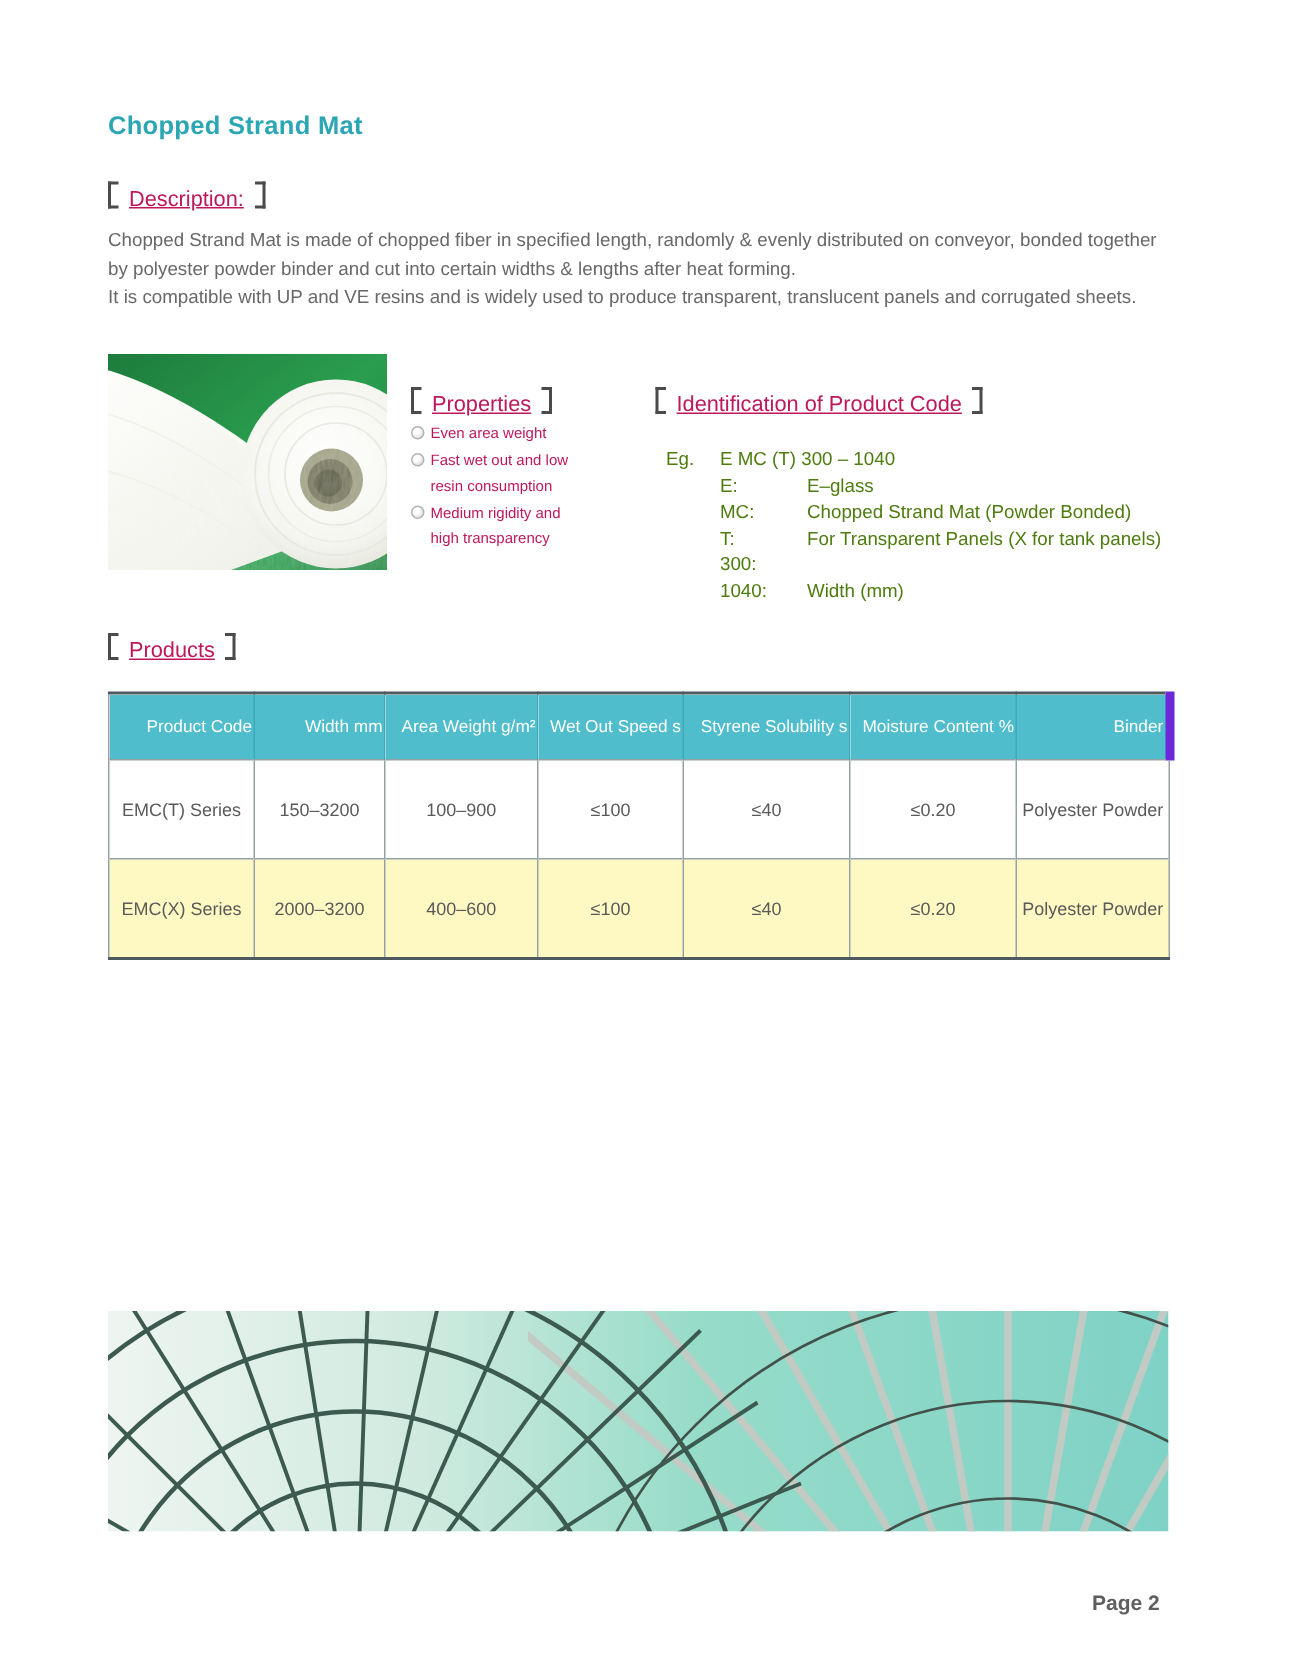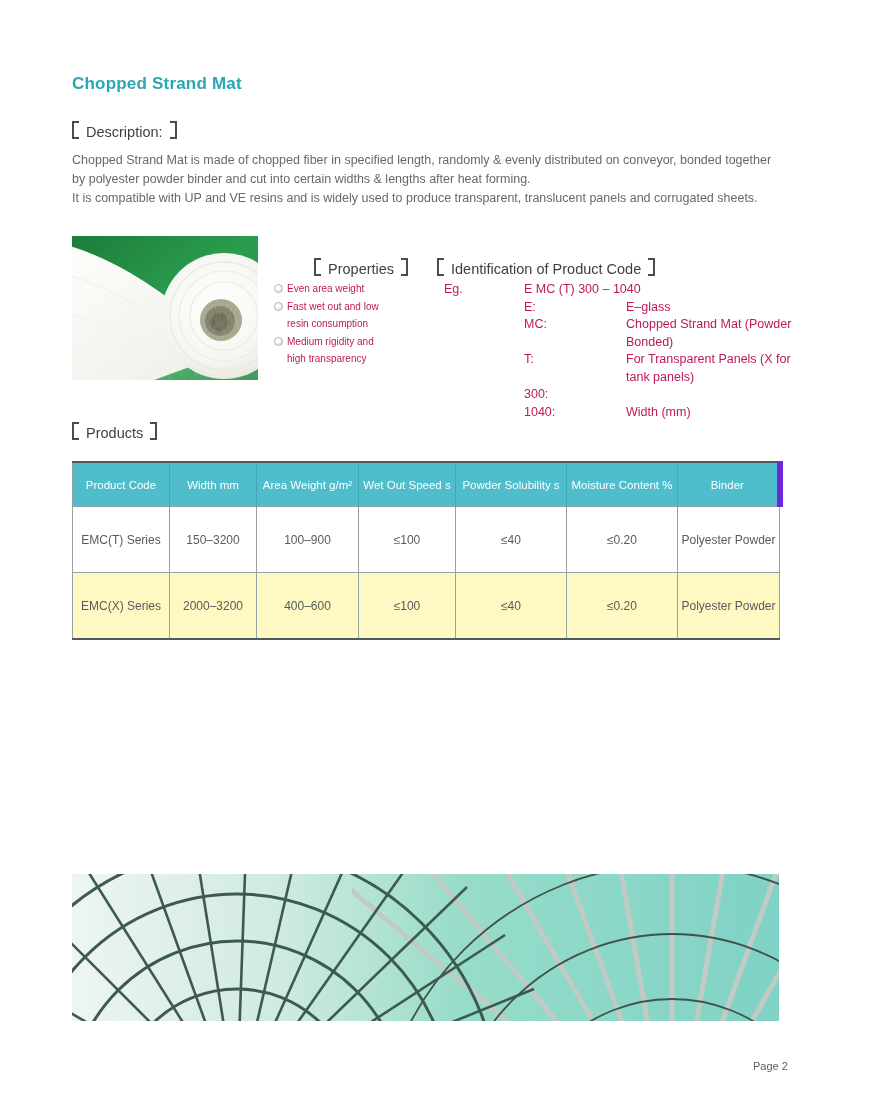--- a/index.html
+++ b/index.html
@@ -8,53 +8,53 @@
     font-family:"Liberation Sans","DejaVu Sans",sans-serif;color:#6b6b6b;
   }
   .abs{position:absolute;}
   .title{
     left:72px;top:74px;font-size:17px;font-weight:bold;color:#2ba6b4;letter-spacing:.2px;
   }
   
   .bk{display:inline-block;width:5px;height:14px;border:2px solid #4b4b4b;vertical-align:-2px;}
   .bk-l{border-right:0;margin-right:7px;}
   .bk-r{border-left:0;margin-left:7px;}
-  .sec-h{font-size:14.5px;color:#404040;}
+  .sec-h{font-size:14.5px;color:#be185d;text-decoration:underline;}
   .desc-h{left:72px;top:121px;}
   .desc-p{left:72px;top:151px;width:712px;font-size:12.5px;line-height:19px;color:#686868;}
   .photo{left:72px;top:236px;width:186px;height:144px;}
   .props{left:274px;top:258px;width:160px;}
-  .props .sec-h{margin-bottom:3px;margin-left:40px;}
+  .props .sec-h{margin-bottom:3px;}
   .prop-line{font-size:10px;line-height:17.5px;color:#be185d;}
   .prop-cont{padding-left:13px;}
   .ring{display:inline-block;width:7px;height:7px;border:1px solid #b3b3b3;border-radius:50%;
         background:radial-gradient(circle at 35% 35%, #ffffff 30%, #cfcfcf);margin-right:4px;vertical-align:-1px;}
   .ident{left:437px;top:258px;width:360px;}
-  .ident .sec-h{margin-bottom:4px;}
-  .id-row{display:flex;font-size:12.5px;line-height:17.5px;color:#be185d;gap:44px;}
+  .ident .sec-h{margin-bottom:20px;}
+  .id-row{display:flex;font-size:12.5px;line-height:17.5px;color:#4d7c0f;}
   .id-c1{width:43px;padding-left:7px;box-sizing:border-box;}
   .id-c2{width:58px;}
   .id-c3{flex:1;}
   .products-h{left:72px;top:422px;}
   .tbl{left:72px;top:461px;width:707px;border-collapse:collapse;table-layout:fixed;
        border-top:2px solid #4e5a5e;border-bottom:2px solid #4e5a5e;}
   .tbl th{
     background:#4fbdcb;color:#ffffff;font-weight:normal;font-size:11.5px;height:43px;
-    border-left:1px solid #3fa9b9;white-space:nowrap;overflow:hidden;padding:0 1px;
+    border-left:1px solid #3fa9b9;white-space:nowrap;overflow:hidden;padding:0 1px;text-align:right;
   }
   .tbl th:first-child{border-left:1px solid #97a1a5;}
   .tbl th:last-child{border-right:6px solid #6d28d9;}
   .tbl td{
     font-size:12px;color:#5a5a5a;height:41px;text-align:center;
     border-left:1px solid #97a1a5;border-top:1px solid #97a1a5;padding:12px 1px;
   }
   .tbl td:last-child{border-right:1px solid #97a1a5;}
   .tbl tr.alt td{background:#fef9c3;}
   .footer-photo{left:72px;top:874px;width:707px;height:147px;}
-  .pageno{left:753px;top:1060px;font-size:11px;color:#5f5f5f;}
+  .pageno{left:728px;top:1060px;font-size:14px;color:#5f5f5f;font-weight:bold;}
 </style>
 </head>
 <body>
 
 <div class="page">
 
   <div class="abs title">Chopped Strand Mat</div>
 
   <div class="abs desc-h sec-h">
     <span class="bk bk-l"></span><span>Description:</span><span class="bk bk-r"></span>
@@ -165,21 +165,21 @@
       <col style="width:111px">
         <col style="width:111px">
         <col style="width:102px">
     </colgroup>
     <thead>
       <tr>
         <th>Product Code</th>
         <th>Width mm</th>
         <th>Area Weight g/m²</th>
         <th>Wet Out Speed s</th>
-        <th>Powder Solubility s</th>
+        <th>Styrene Solubility s</th>
         <th>Moisture Content %</th>
         <th>Binder</th>
       </tr>
     </thead>
     <tbody>
       <tr>
         <td>EMC(T) Series</td>
         <td>150–3200</td>
         <td>100–900</td>
         <td>≤100</td>

